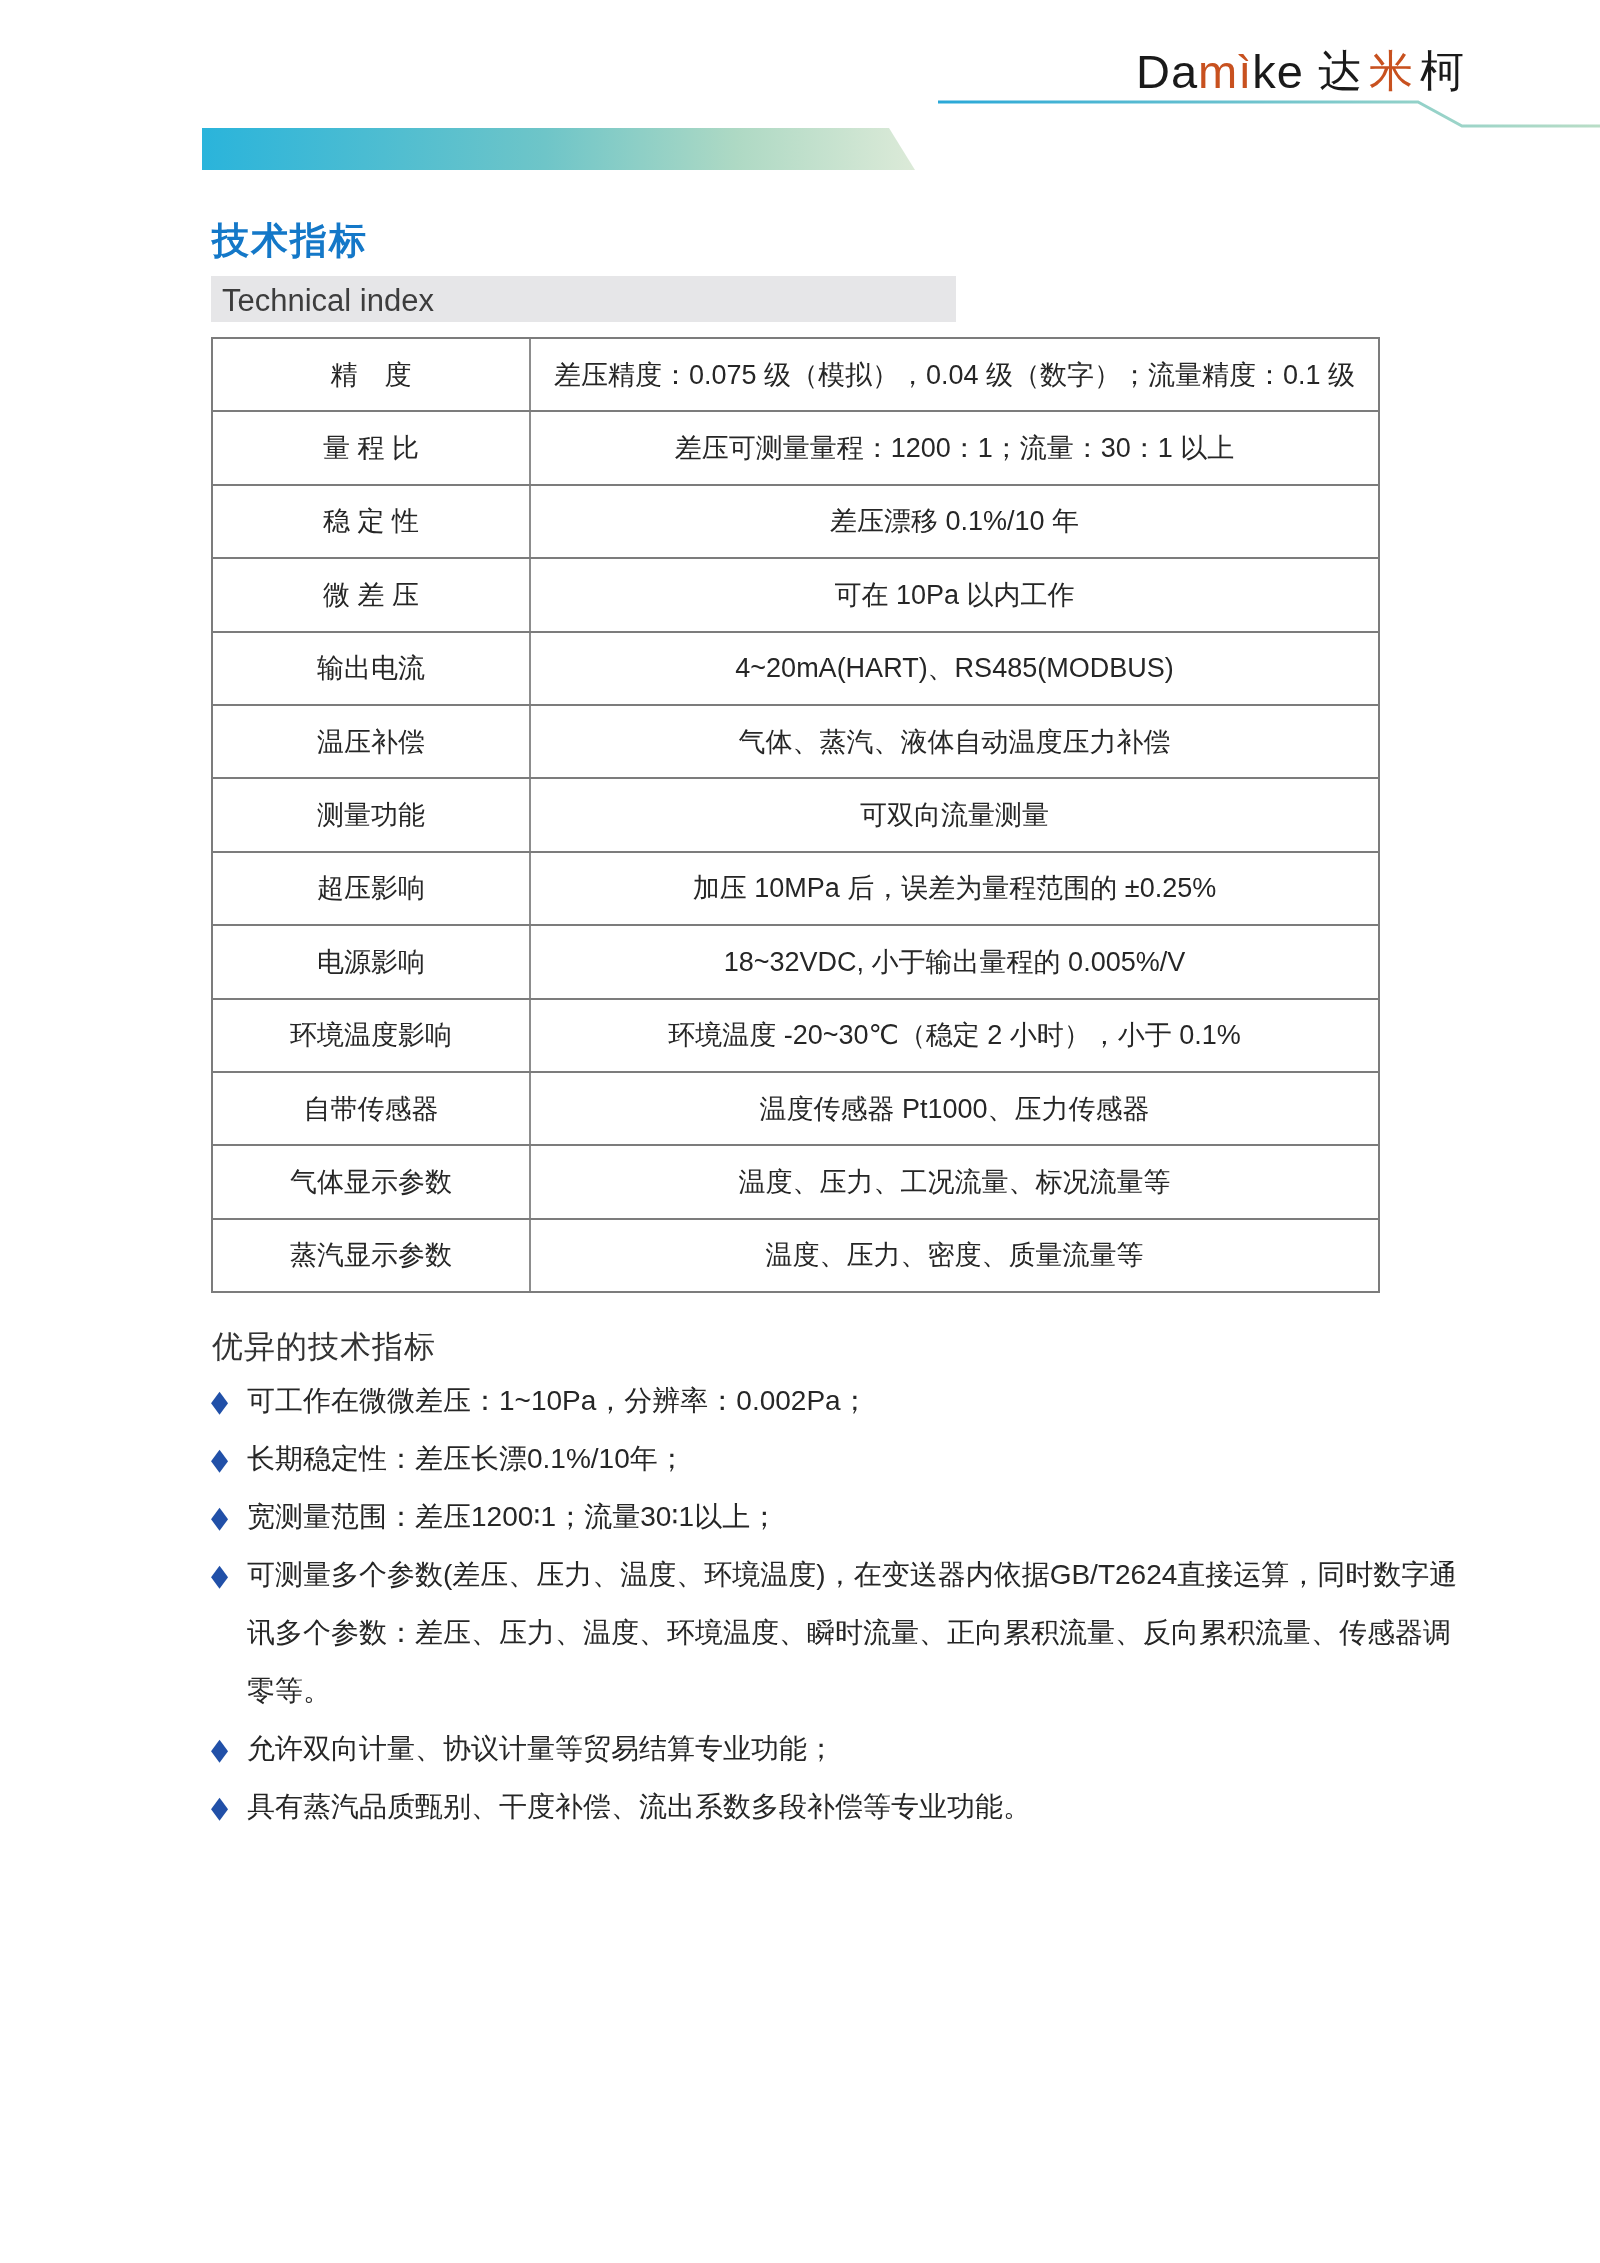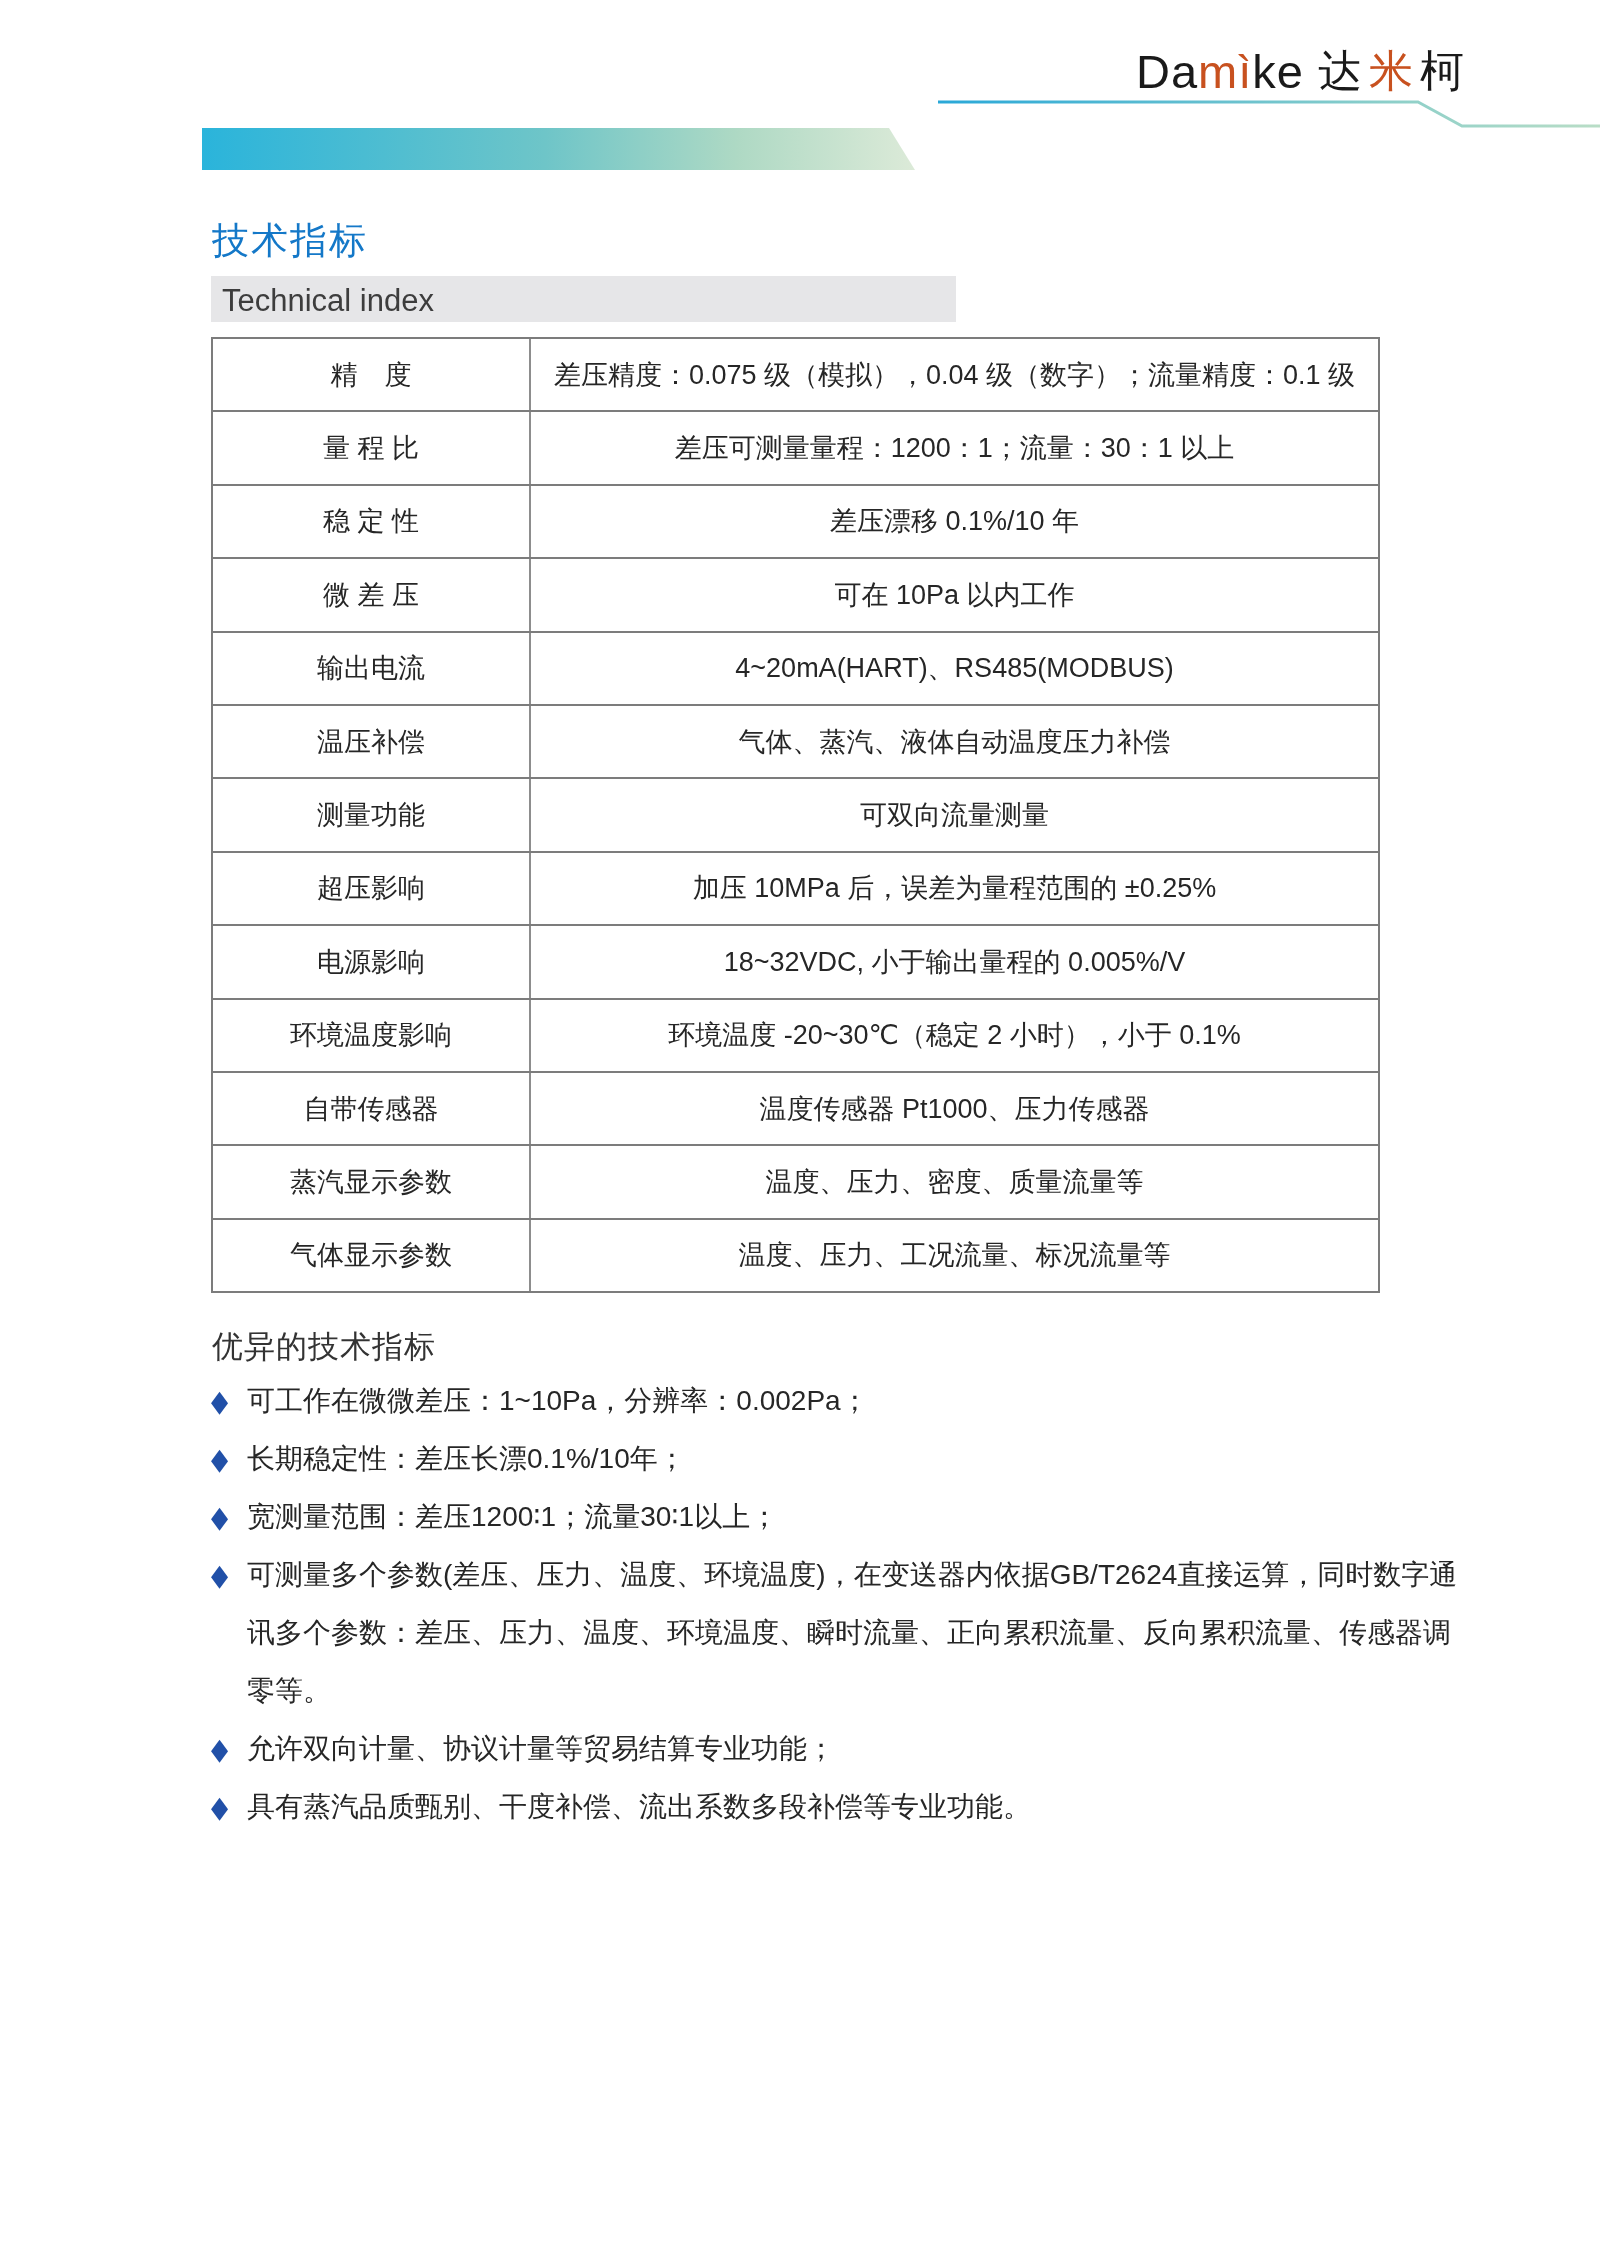--- a/index.html
+++ b/index.html
@@ -28,21 +28,21 @@
   .logo-underline{position:absolute;left:938px;top:99px;}
   
   .banner{
     position:absolute;left:202px;top:128px;width:713px;height:42px;
     background:linear-gradient(90deg,var(--banner-start) 0%,#6ec5c8 48%,#aed9c4 75%,var(--banner-end) 100%);
     clip-path:polygon(0 0,calc(100% - 26px) 0,100% 100%,0 100%);
   }
   
   .title-cn{
     position:absolute;left:212px;top:216px;margin:0;
-    font-size:37px;font-weight:normal;color:var(--title-blue);letter-spacing:2px;
+    font-size:37px;font-weight:bold;color:var(--title-blue);letter-spacing:2px;
   }
   .title-en{
     position:absolute;left:211px;top:276px;width:745px;height:46px;
     background:var(--band-gray);line-height:50px;padding-left:11px;box-sizing:border-box;
     font-size:31px;color:#3d3d3d;
   }
   
   .spec-table{
     position:absolute;left:211px;top:337px;width:1169px;
     border:2px solid var(--line-gray);box-sizing:border-box;
@@ -146,26 +146,26 @@
       </div>
       <div class="trow">
         <div class="tlabel">环境温度影响</div>
         <div class="tvalue">环境温度 -20~30℃（稳定 2 小时），小于 0.1%</div>
       </div>
       <div class="trow">
         <div class="tlabel">自带传感器</div>
         <div class="tvalue">温度传感器 Pt1000、压力传感器</div>
       </div>
       <div class="trow">
+        <div class="tlabel">气体显示参数</div>
+        <div class="tvalue">温度、压力、工况流量、标况流量等</div>
+      </div>
+      <div class="trow">
         <div class="tlabel">蒸汽显示参数</div>
         <div class="tvalue">温度、压力、密度、质量流量等</div>
-      </div>
-      <div class="trow">
-        <div class="tlabel">气体显示参数</div>
-        <div class="tvalue">温度、压力、工况流量、标况流量等</div>
       </div>
     </div>
 
   <h2 class="features-heading">优异的技术指标</h2>
   <ul class="feature-list">
       <li><span class="diamond">◆</span><span>可工作在微微差压：1~10Pa，分辨率：0.002Pa；</span></li>
       <li><span class="diamond">◆</span><span>长期稳定性：差压长漂0.1%/10年；</span></li>
       <li><span class="diamond">◆</span><span>宽测量范围：差压1200∶1；流量30∶1以上；</span></li>
       <li><span class="diamond">◆</span><span>可测量多个参数(差压、压力、温度、环境温度)，在变送器内依据GB/T2624直接运算，同时数字通讯多个参数：差压、压力、温度、环境温度、瞬时流量、正向累积流量、反向累积流量、传感器调零等。</span></li>
       <li><span class="diamond">◆</span><span>允许双向计量、协议计量等贸易结算专业功能；</span></li>

